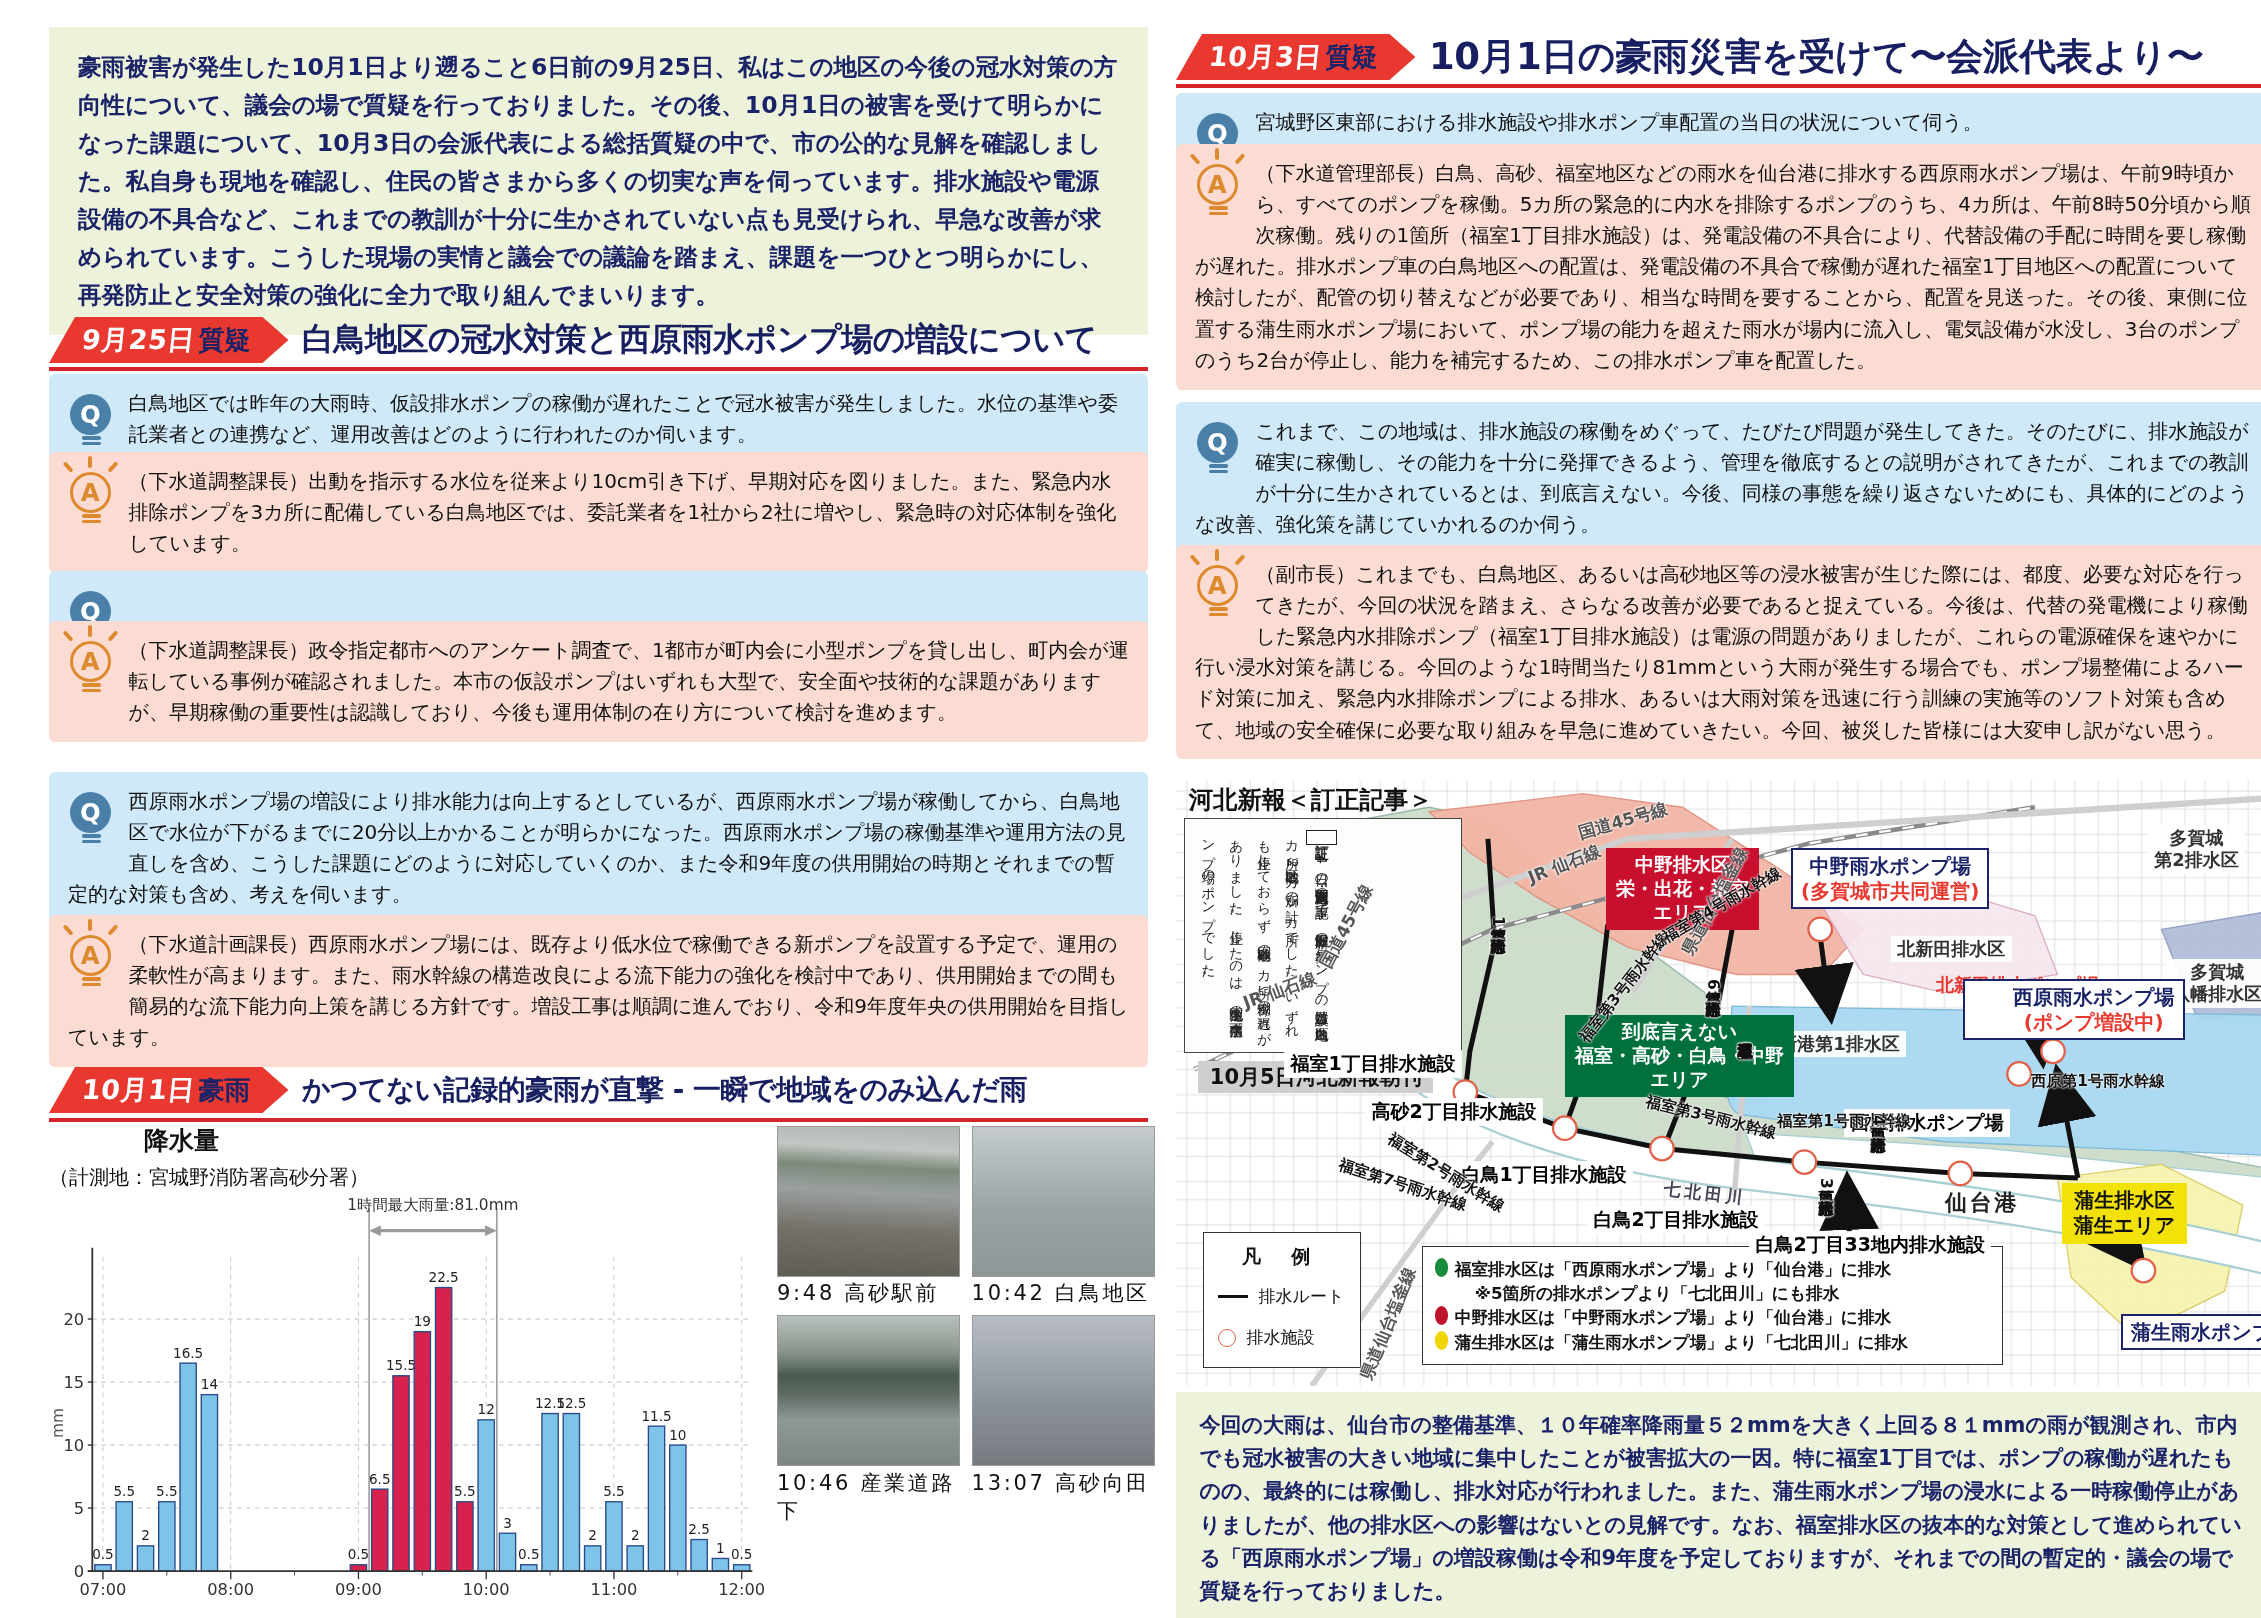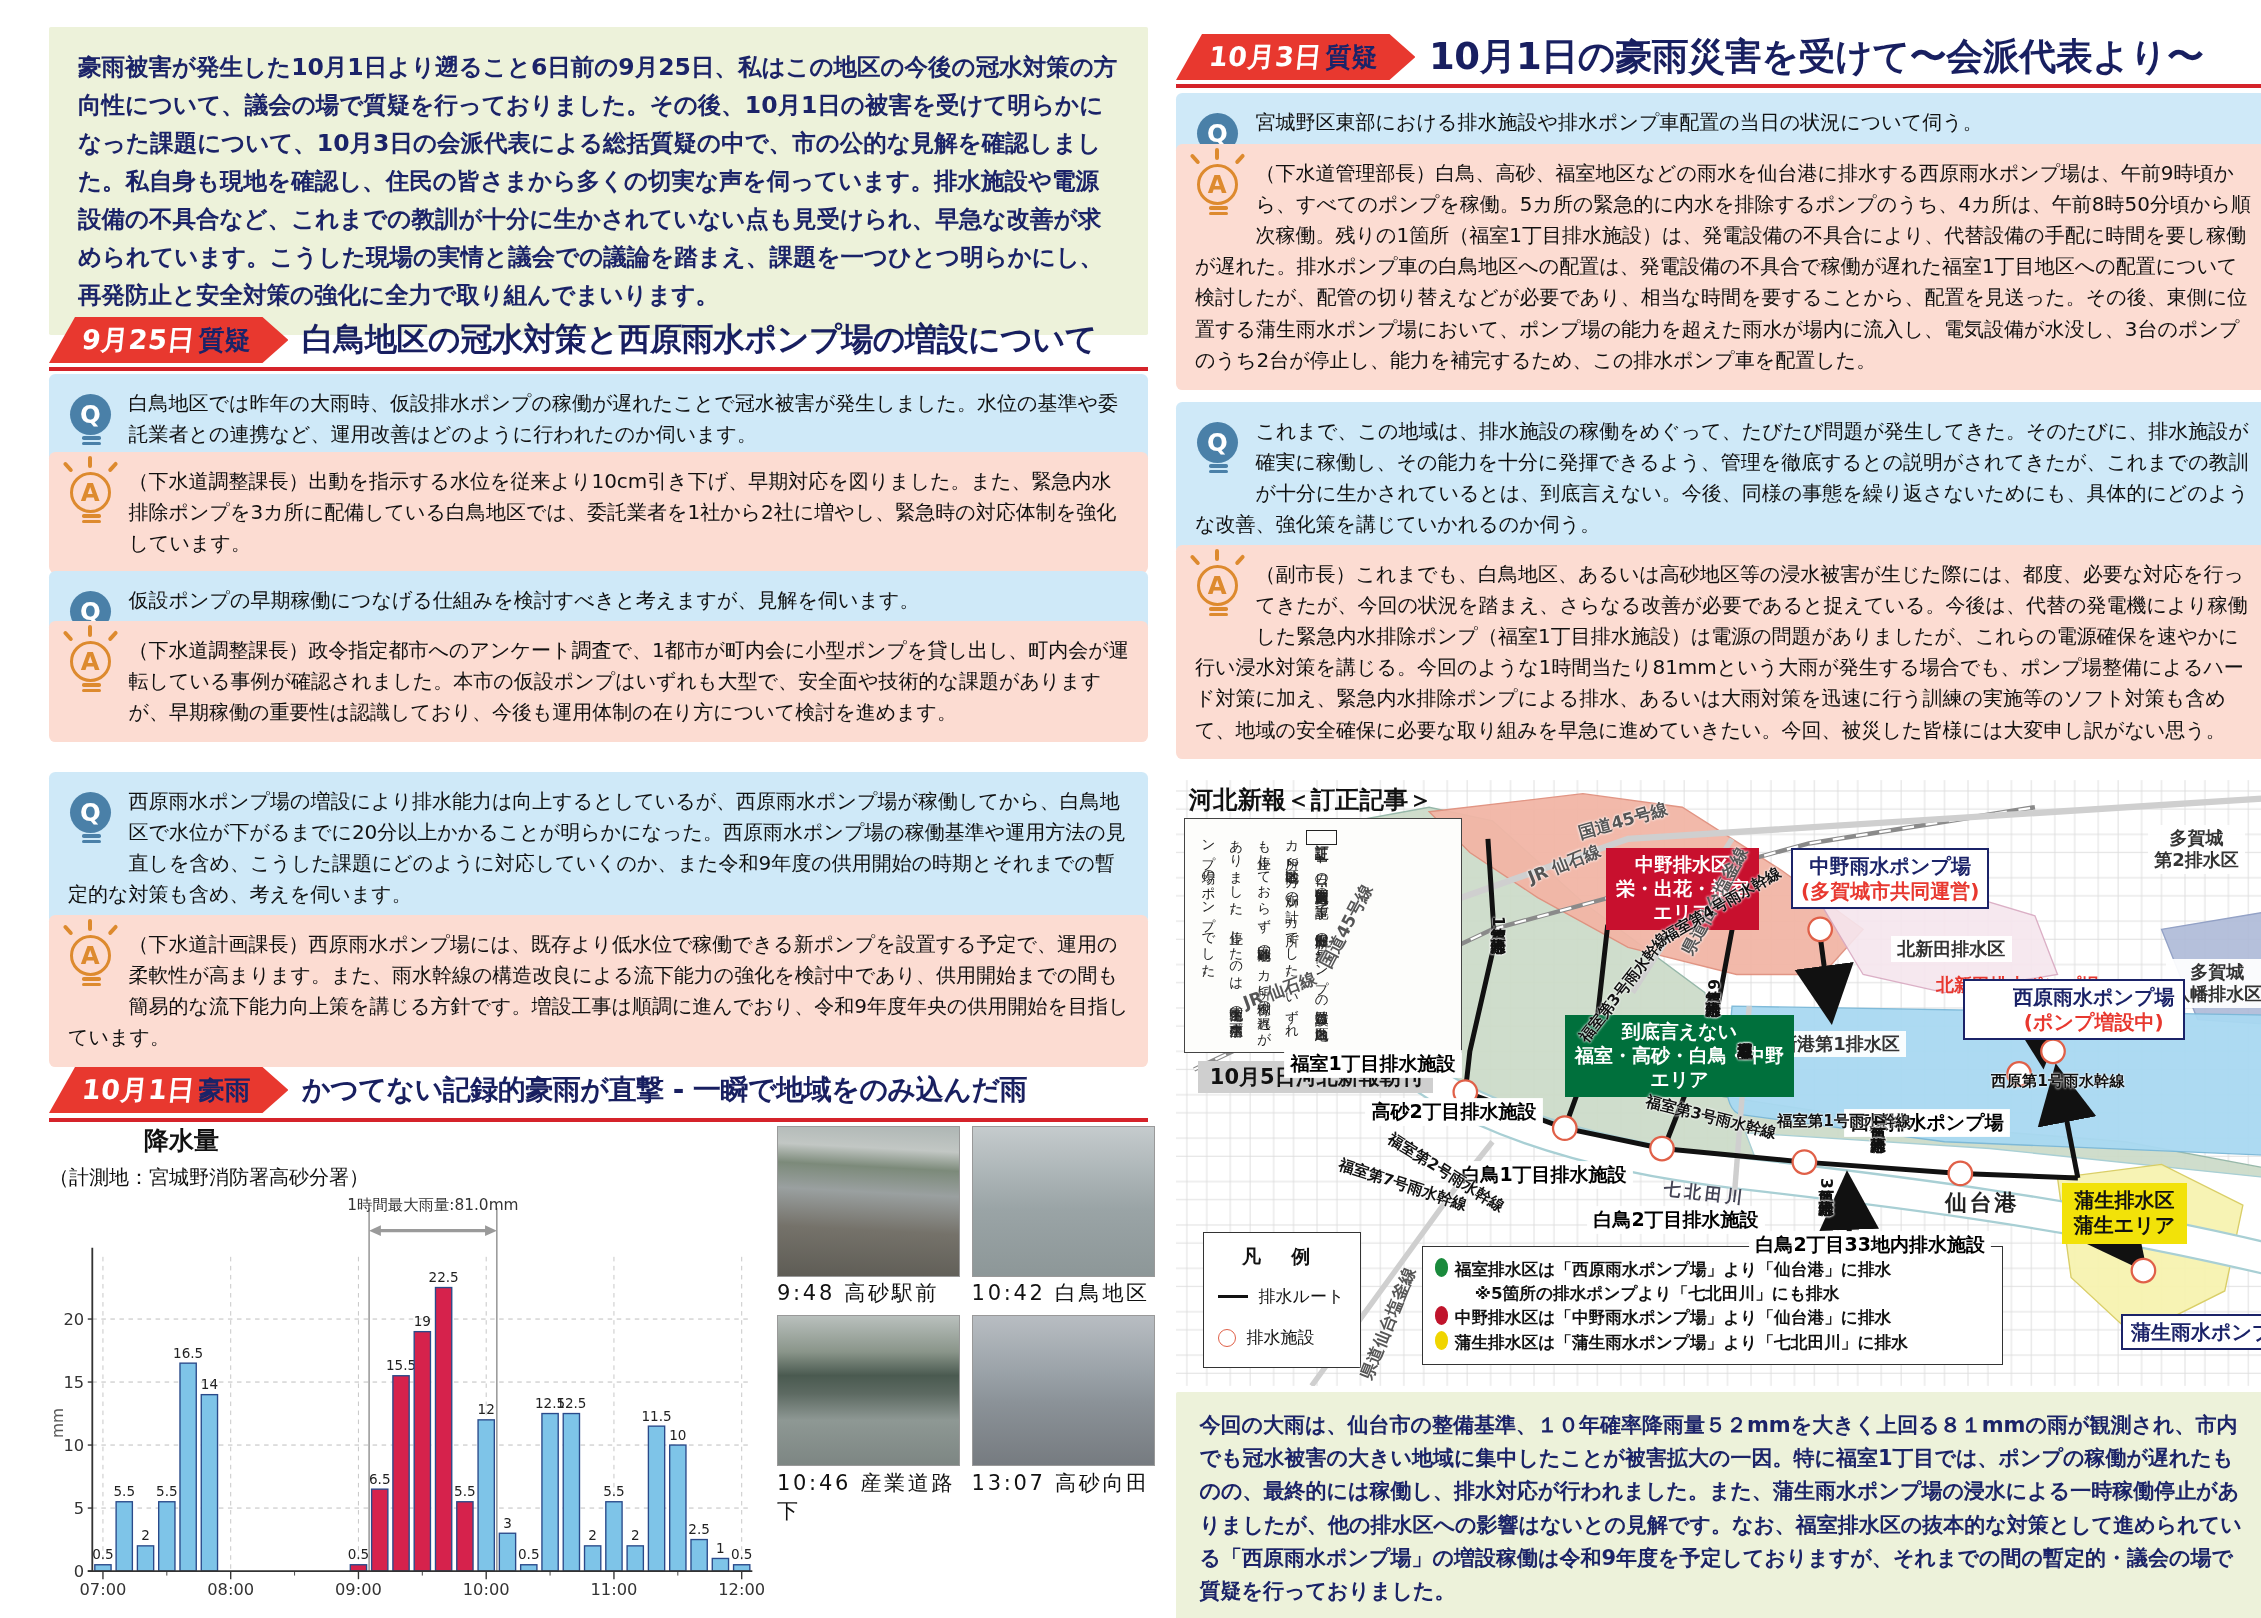--- a/index.html
+++ b/index.html
@@ -124,21 +124,20 @@
             <i></i>
             <i></i>
           </span></span>
         <p>（下水道調整課長）出動を指示する水位を従来より10cm引き下げ、早期対応を図りました。また、緊急内水排除ポンプを3カ所に配備している白鳥地区では、委託業者を1社から2社に増やし、緊急時の対応体制を強化しています。</p>
       </div>
       <div class="qa q" style="top: 571px;">
         <span class="qa-ic"><span class="rays"></span><span class="bulb">Q</span><span class="base">
             <i></i>
             <i></i>
           </span></span>
-        <p>仮設ポンプの早期稼働につなげる仕組みを検討すべきと考えますが、見解を伺います。</p>
       </div>
       <div class="qa a" style="top: 621px;">
         <span class="qa-ic"><span class="rays"><i></i><i></i><i></i></span><span class="bulb">A</span><span class="base">
             <i></i>
             <i></i>
           </span></span>
         <p>（下水道調整課長）政令指定都市へのアンケート調査で、1都市が町内会に小型ポンプを貸し出し、町内会が運転している事例が確認されました。本市の仮設ポンプはいずれも大型で、安全面や技術的な課題がありますが、早期稼働の重要性は認識しており、今後も運用体制の在り方について検討を進めます。</p>
       </div>
       <div class="qa q" style="top: 772px;">
         <span class="qa-ic"><span class="rays"></span><span class="bulb">Q</span><span class="base">
@@ -536,21 +535,21 @@
         </div>
         <div class="m-lbl drain" style="left: 488px; top: 149px; transform: rotate(-30deg);">
           <div>福室第4号雨水幹線</div>
         </div>
         <div class="m-lbl drain-v" style="left: 527px; top: 199px;">
           <div>福室第6号雨水幹線</div>
         </div>
         <div class="m-lbl drain" style="left: 163px; top: 375px; transform: rotate(18deg);">
           <div>福室第7号雨水幹線</div>
         </div>
-        <div class="m-lbl drain" style="left: 815px; top: 292px;">
+        <div class="m-lbl drain" style="left: 855px; top: 292px;">
           <div>西原第1号雨水幹線</div>
         </div>
         <div class="m-lbl drain-v" style="left: 640px; top: 398px;">
           <div>西原第3号雨水幹線</div>
         </div>
         <div class="m-lbl drain-v" style="left: 692px; top: 335px;">
           <div>西原第4号雨水幹線</div>
         </div>
       </div>
   </div>

